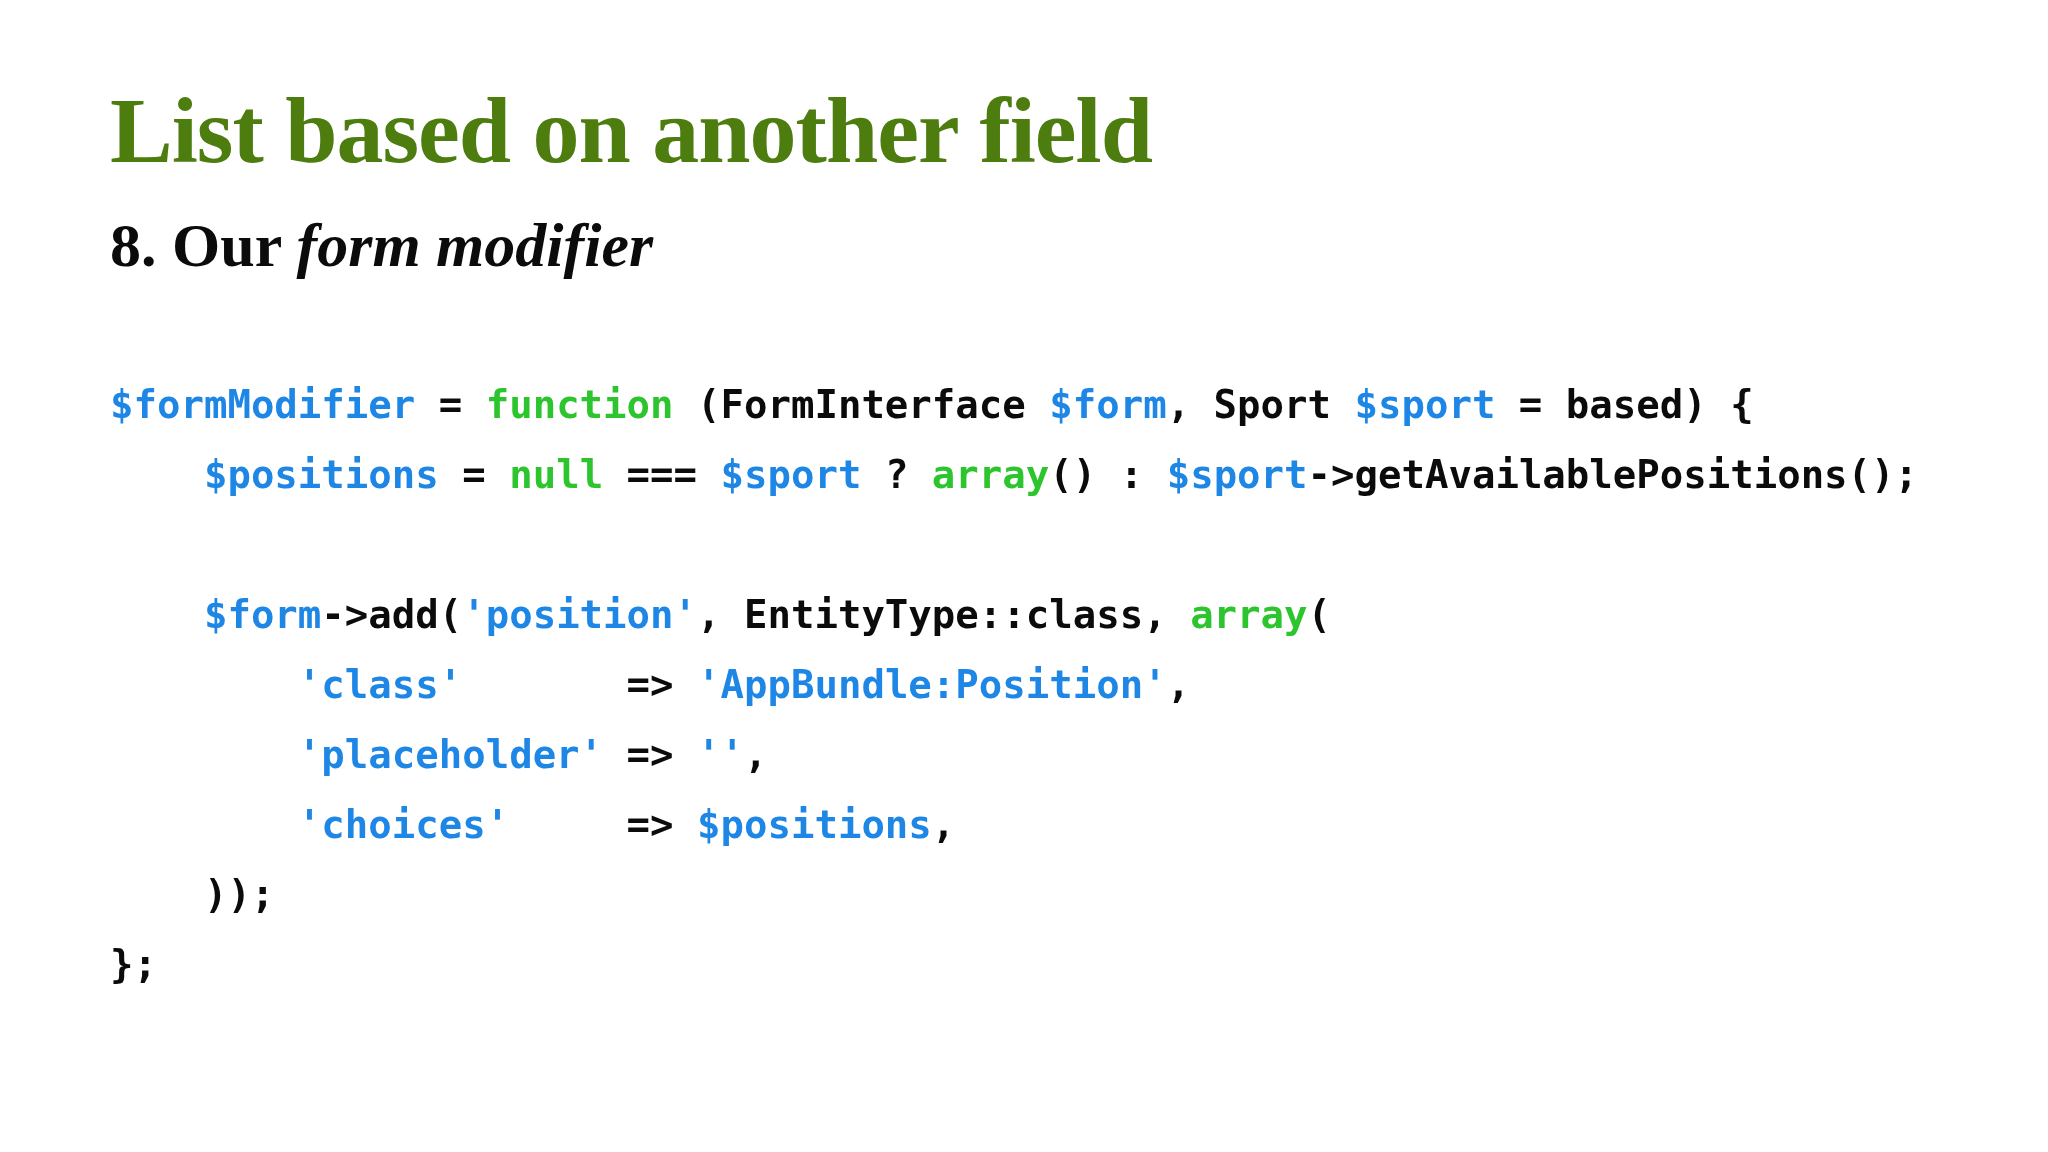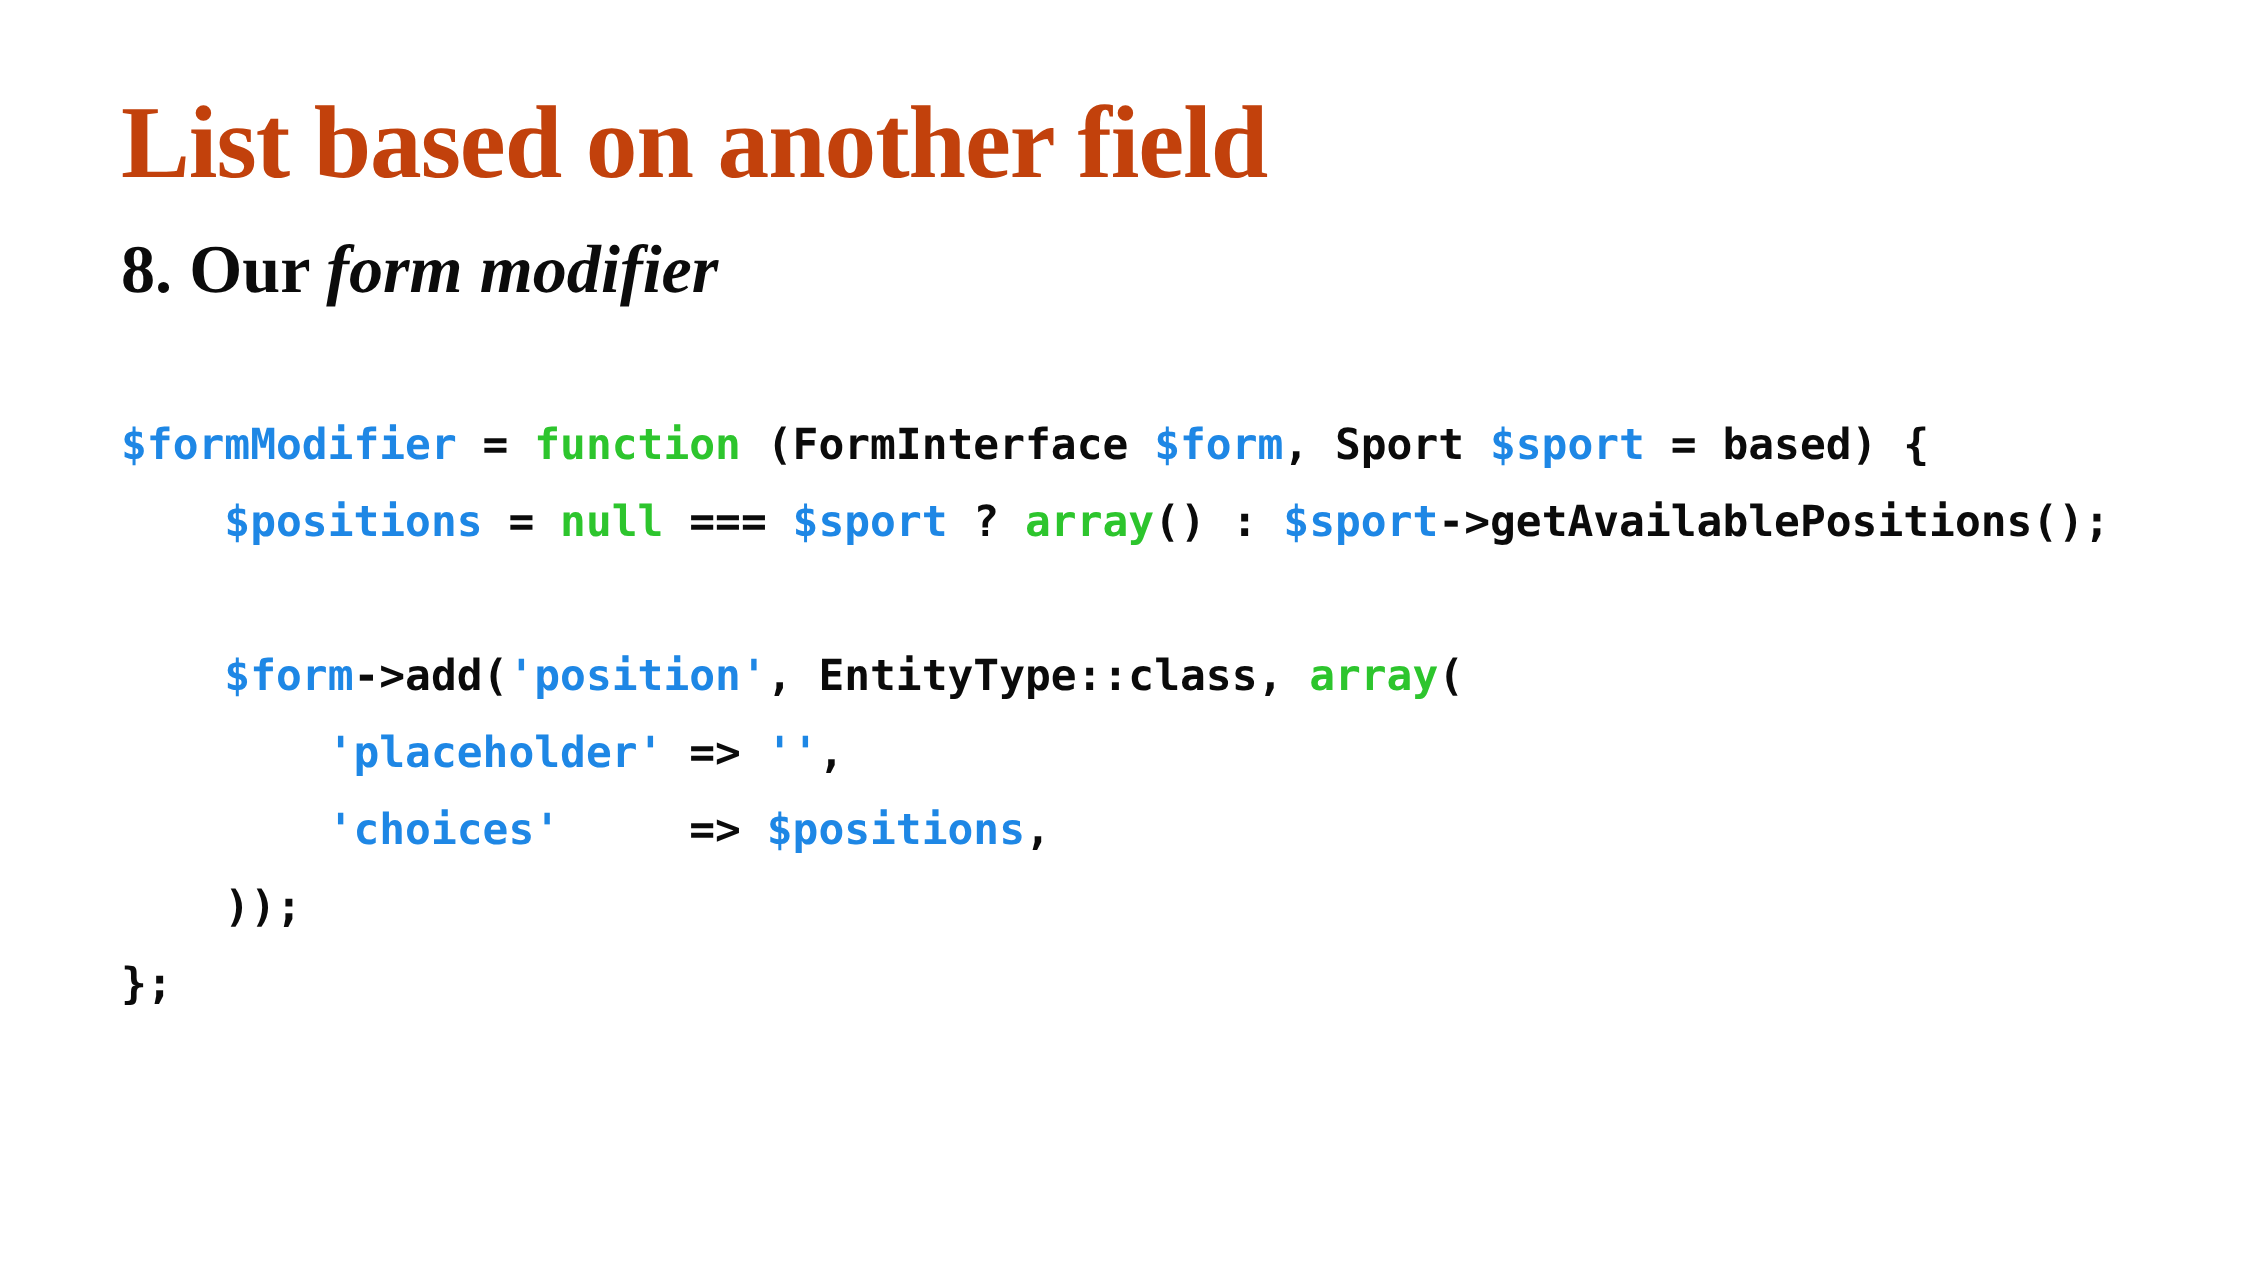--- a/index.html
+++ b/index.html
@@ -18,21 +18,21 @@
     background: var(--bg, #ffffff);
     box-sizing: border-box;
     padding: 70px 0 0 110px;
   }
   .slide-title {
     margin: 0;
     font-family: "Liberation Serif", serif;
     font-weight: 700;
     font-size: 94px;
     line-height: 1.28;
-    color: #c2410c;
+    color: #4d7c0f;
     letter-spacing: -1px;
   }
   .slide-subtitle {
     margin: 16px 0 0 0;
     font-family: "Liberation Serif", serif;
     font-weight: 700;
     font-size: 62px;
     line-height: 1.28;
     color: #0b0b0b;
   }
@@ -62,18 +62,19 @@
 <main class="slide">
   <h1 class="slide-title">List based on another field</h1>
 
   <h2 class="slide-subtitle"><span>8. Our </span><span class="em">form modifier</span></h2>
 
   <div class="code-block">
       <div class="code-line"><span class="tok-variable">$formModifier</span><span class="tok-plain"> = </span><span class="tok-keyword">function</span><span class="tok-plain"> (FormInterface </span><span class="tok-variable">$form</span><span class="tok-plain">, Sport </span><span class="tok-variable">$sport</span><span class="tok-plain"> = based) {</span></div>
       <div class="code-line"><span class="tok-plain">    </span><span class="tok-variable">$positions</span><span class="tok-plain"> = </span><span class="tok-keyword">null</span><span class="tok-plain"> === </span><span class="tok-variable">$sport</span><span class="tok-plain"> ? </span><span class="tok-keyword">array</span><span class="tok-plain">() : </span><span class="tok-variable">$sport</span><span class="tok-plain">-&gt;getAvailablePositions();</span></div>
       <div class="code-line"> </div>
       <div class="code-line"><span class="tok-plain">    </span><span class="tok-variable">$form</span><span class="tok-plain">-&gt;add(</span><span class="tok-string">'position'</span><span class="tok-plain">, EntityType::class, </span><span class="tok-keyword">array</span><span class="tok-plain">(</span></div>
+      <div class="code-line"><span class="tok-plain">        </span><span class="tok-string">'class'</span><span class="tok-plain">       </span><span class="tok-plain">=&gt; </span><span class="tok-string">'AppBundle:Position'</span><span class="tok-plain">,</span></div>
       <div class="code-line"><span class="tok-plain">        </span><span class="tok-string">'placeholder'</span><span class="tok-plain"> </span><span class="tok-plain">=&gt; </span><span class="tok-string">''</span><span class="tok-plain">,</span></div>
       <div class="code-line"><span class="tok-plain">        </span><span class="tok-string">'choices'</span><span class="tok-plain">     </span><span class="tok-plain">=&gt; </span><span class="tok-variable">$positions</span><span class="tok-plain">,</span></div>
       <div class="code-line"><span class="tok-plain">    ));</span></div>
       <div class="code-line"><span class="tok-plain">};</span></div>
     </div>
 </main>
 
 </body></html>

